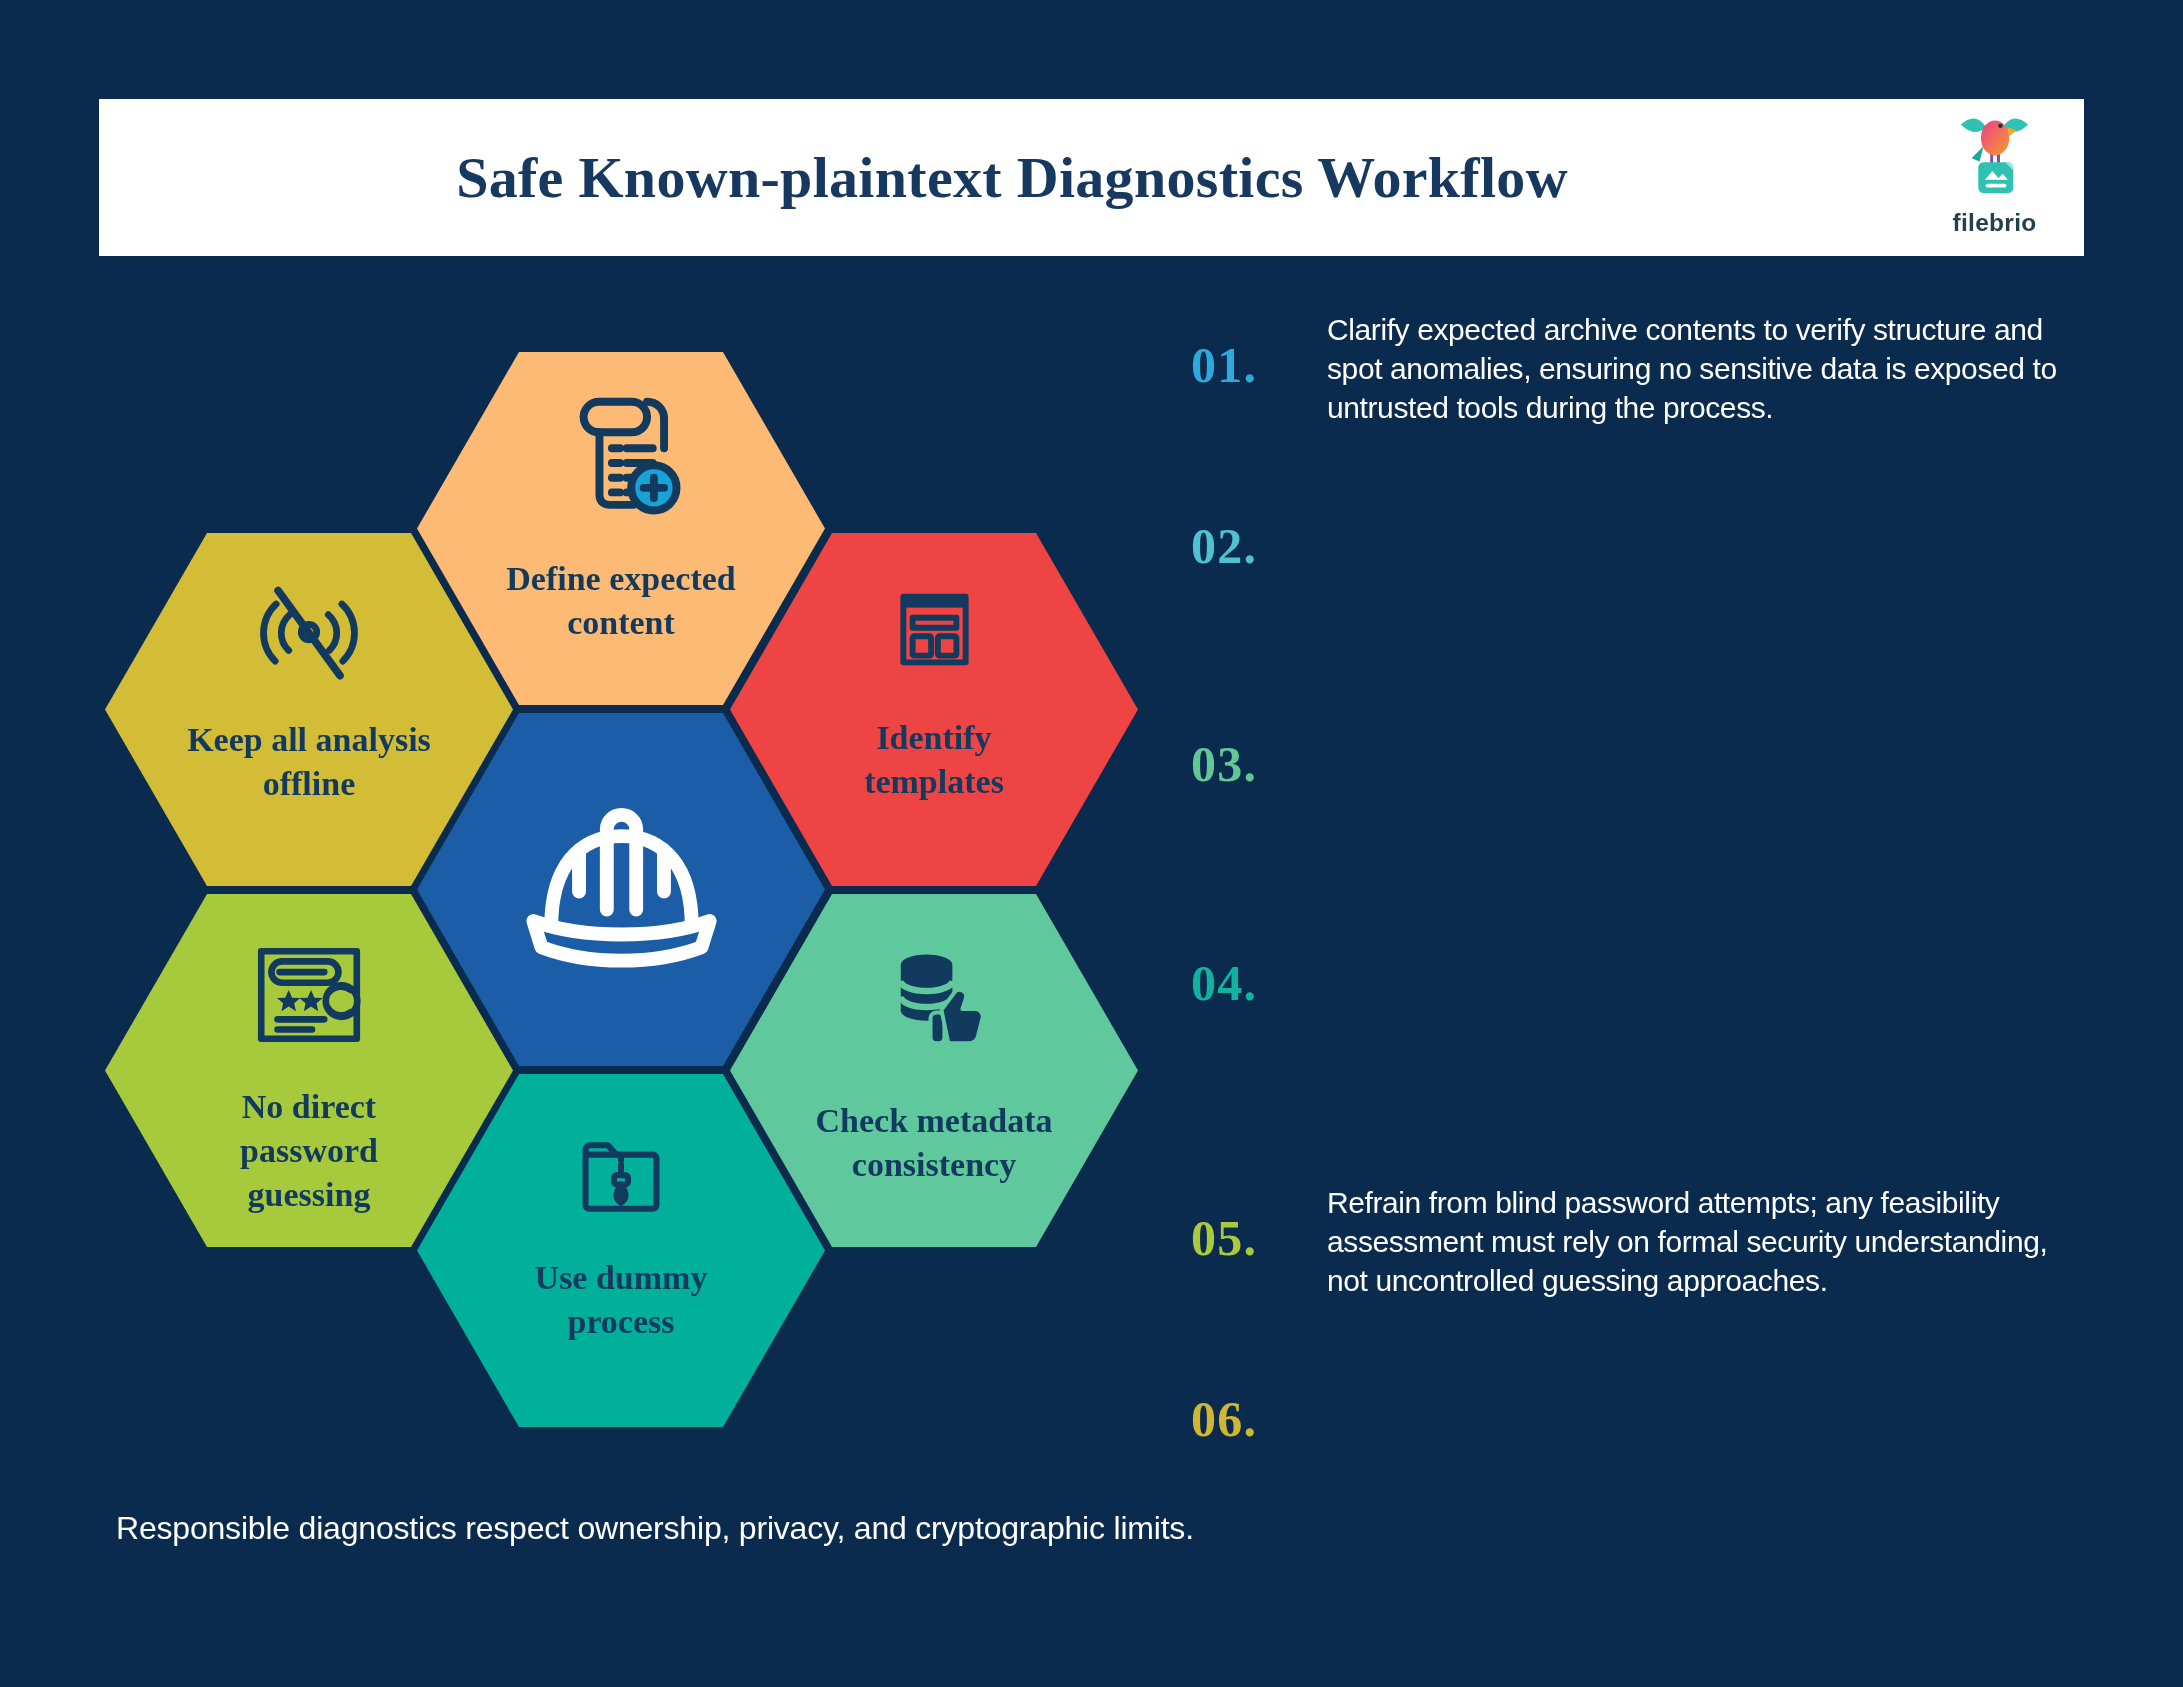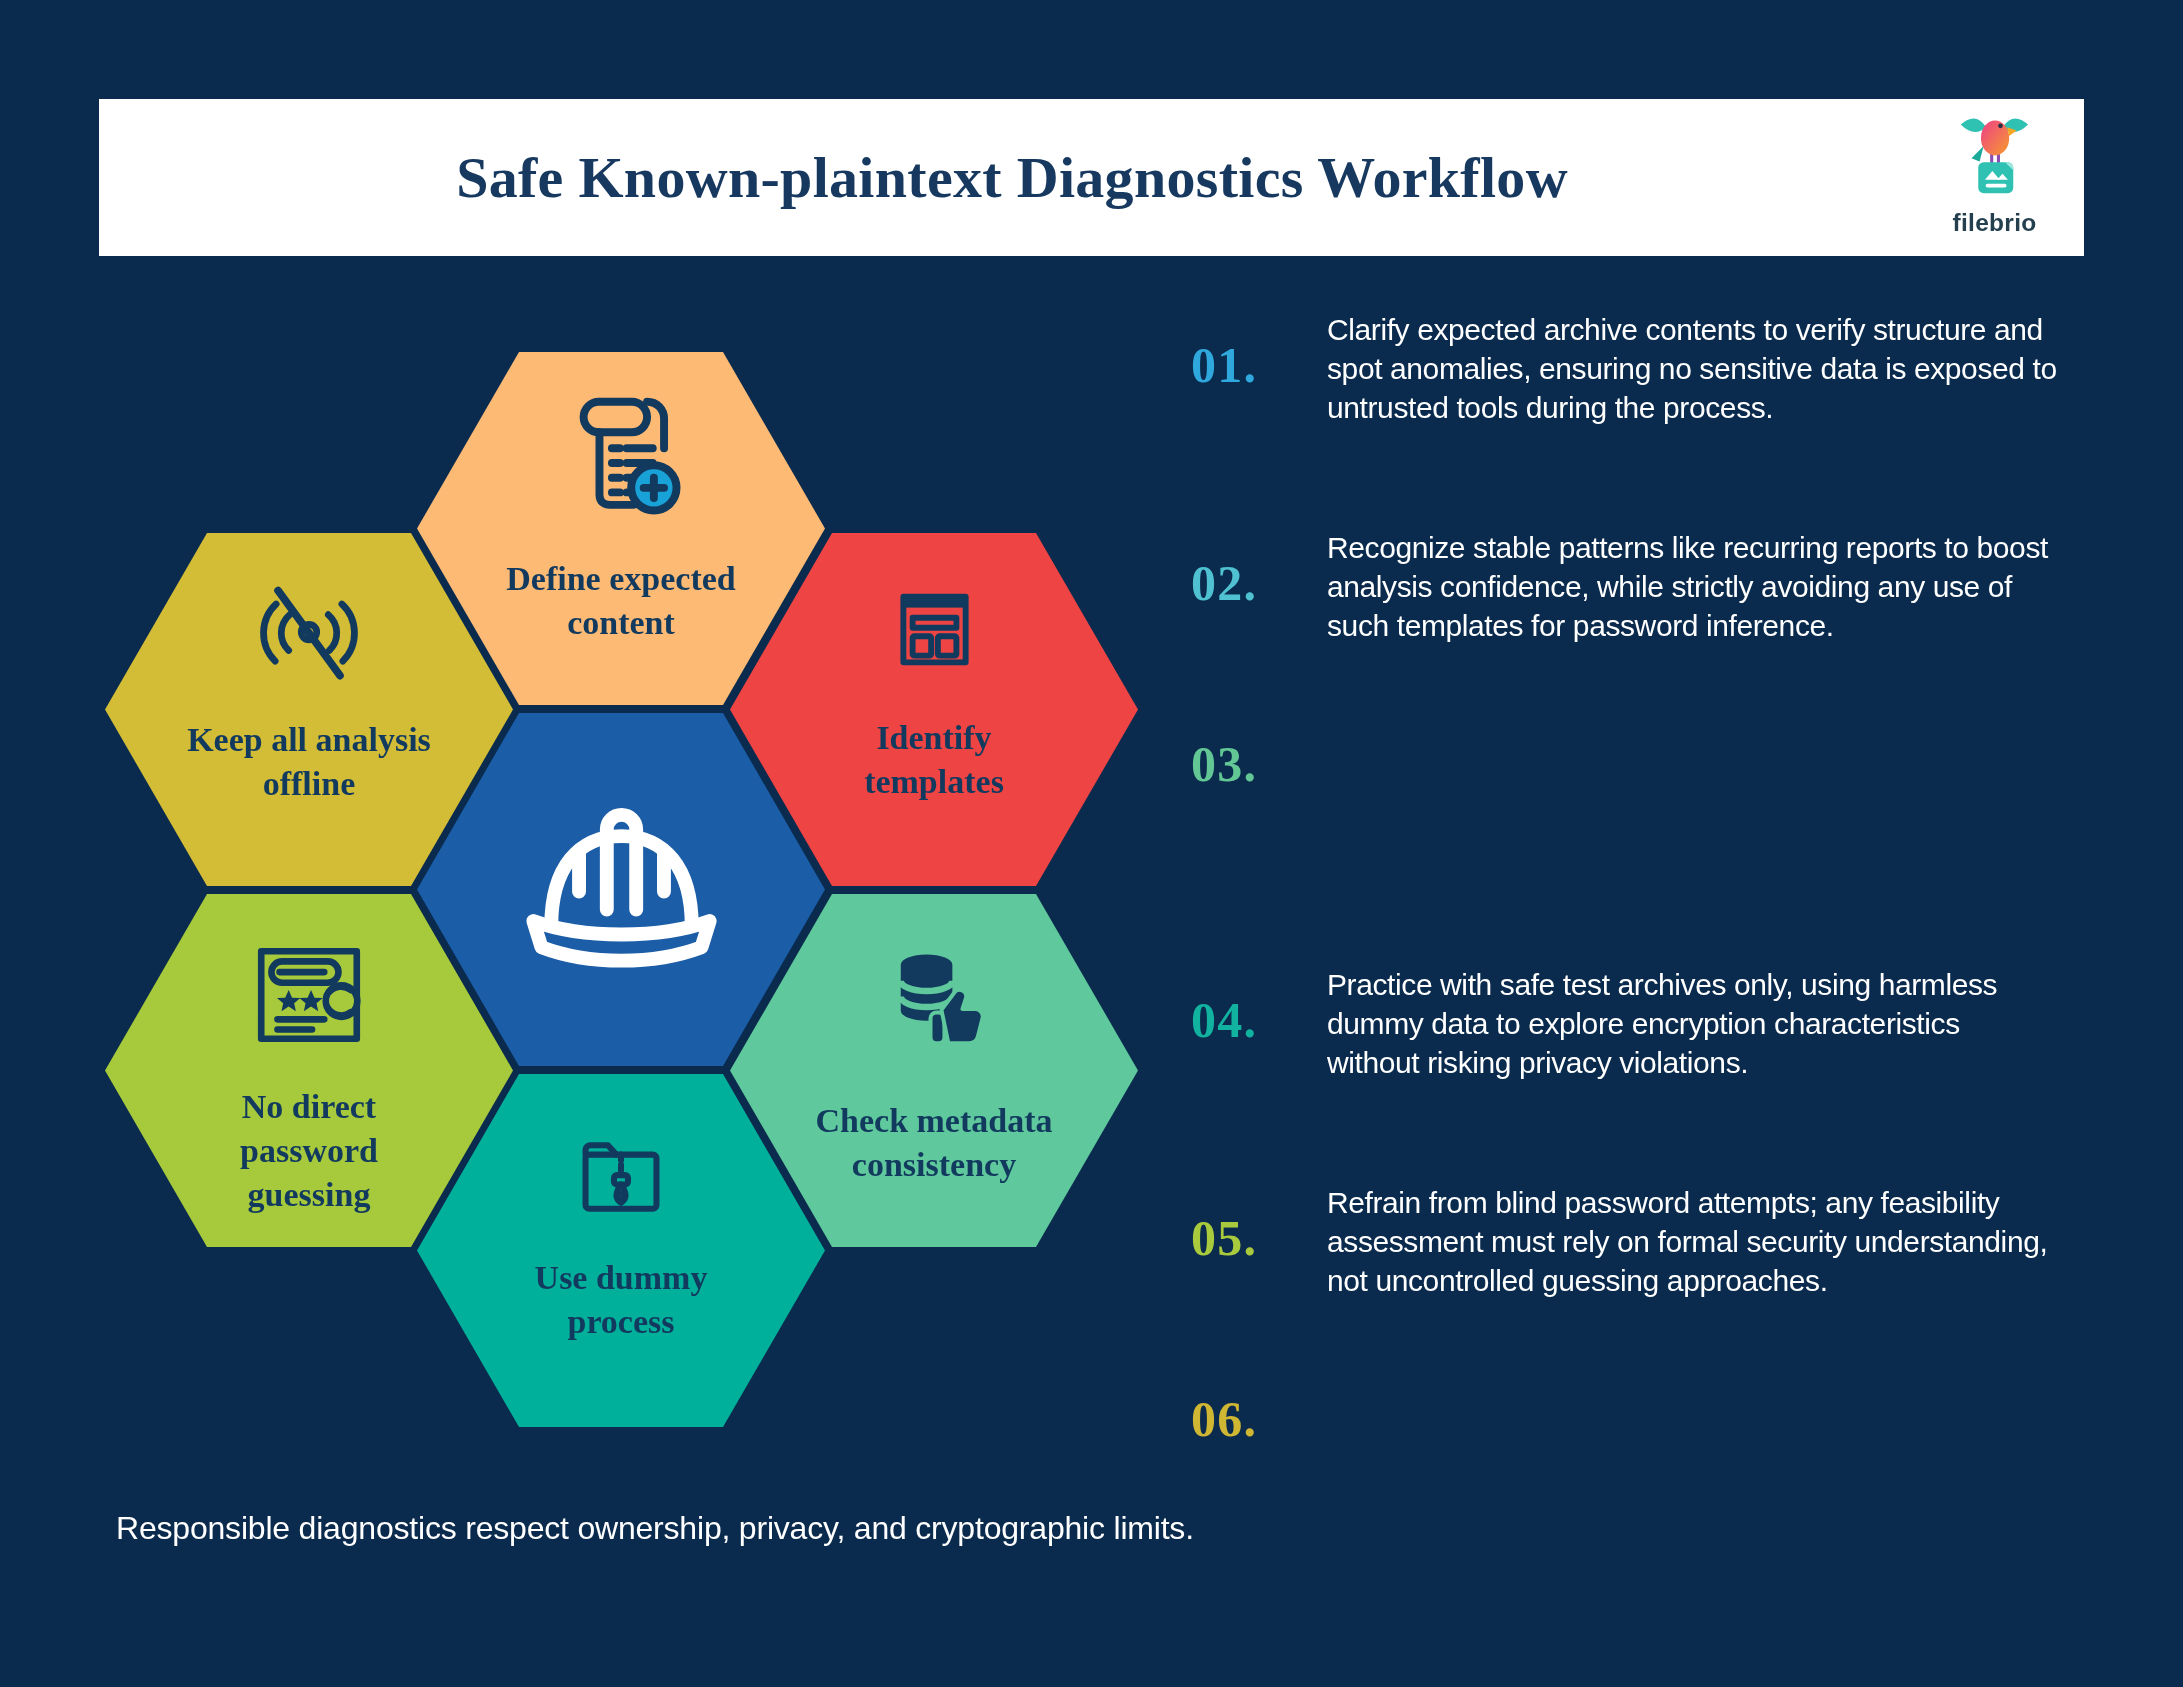--- a/index.html
+++ b/index.html
@@ -188,32 +188,26 @@
 
 <section>
   <div class="step" style="top:310px">
     <div class="step-num" style="color: rgb(47, 168, 221);">01.</div>
     <div class="step-text">Clarify expected archive contents to verify structure and
 spot anomalies, ensuring no sensitive data is exposed to
 untrusted tools during the process.</div>
   </div>
   <div class="step" style="top:528px">
     <div class="step-num" style="color: rgb(79, 193, 208);">02.</div>
-    <div class="step-text">Recognize stable patterns like recurring reports to boost
-analysis confidence, while strictly avoiding any use of
-such templates for password inference.</div>
   </div>
   <div class="step" style="top:746px">
     <div class="step-num" style="color: rgb(98, 199, 149);">03.</div>
   </div>
   <div class="step" style="top:965px">
     <div class="step-num" style="color: rgb(17, 178, 160);">04.</div>
-    <div class="step-text">Practice with safe test archives only, using harmless
-dummy data to explore encryption characteristics
-without risking privacy violations.</div>
   </div>
   <div class="step" style="top:1183px">
     <div class="step-num" style="color: rgb(169, 202, 60);">05.</div>
     <div class="step-text">Refrain from blind password attempts; any feasibility
 assessment must rely on formal security understanding,
 not uncontrolled guessing approaches.</div>
   </div>
   <div class="step" style="top:1401px">
     <div class="step-num" style="color: rgb(207, 182, 51);">06.</div>
   </div>

